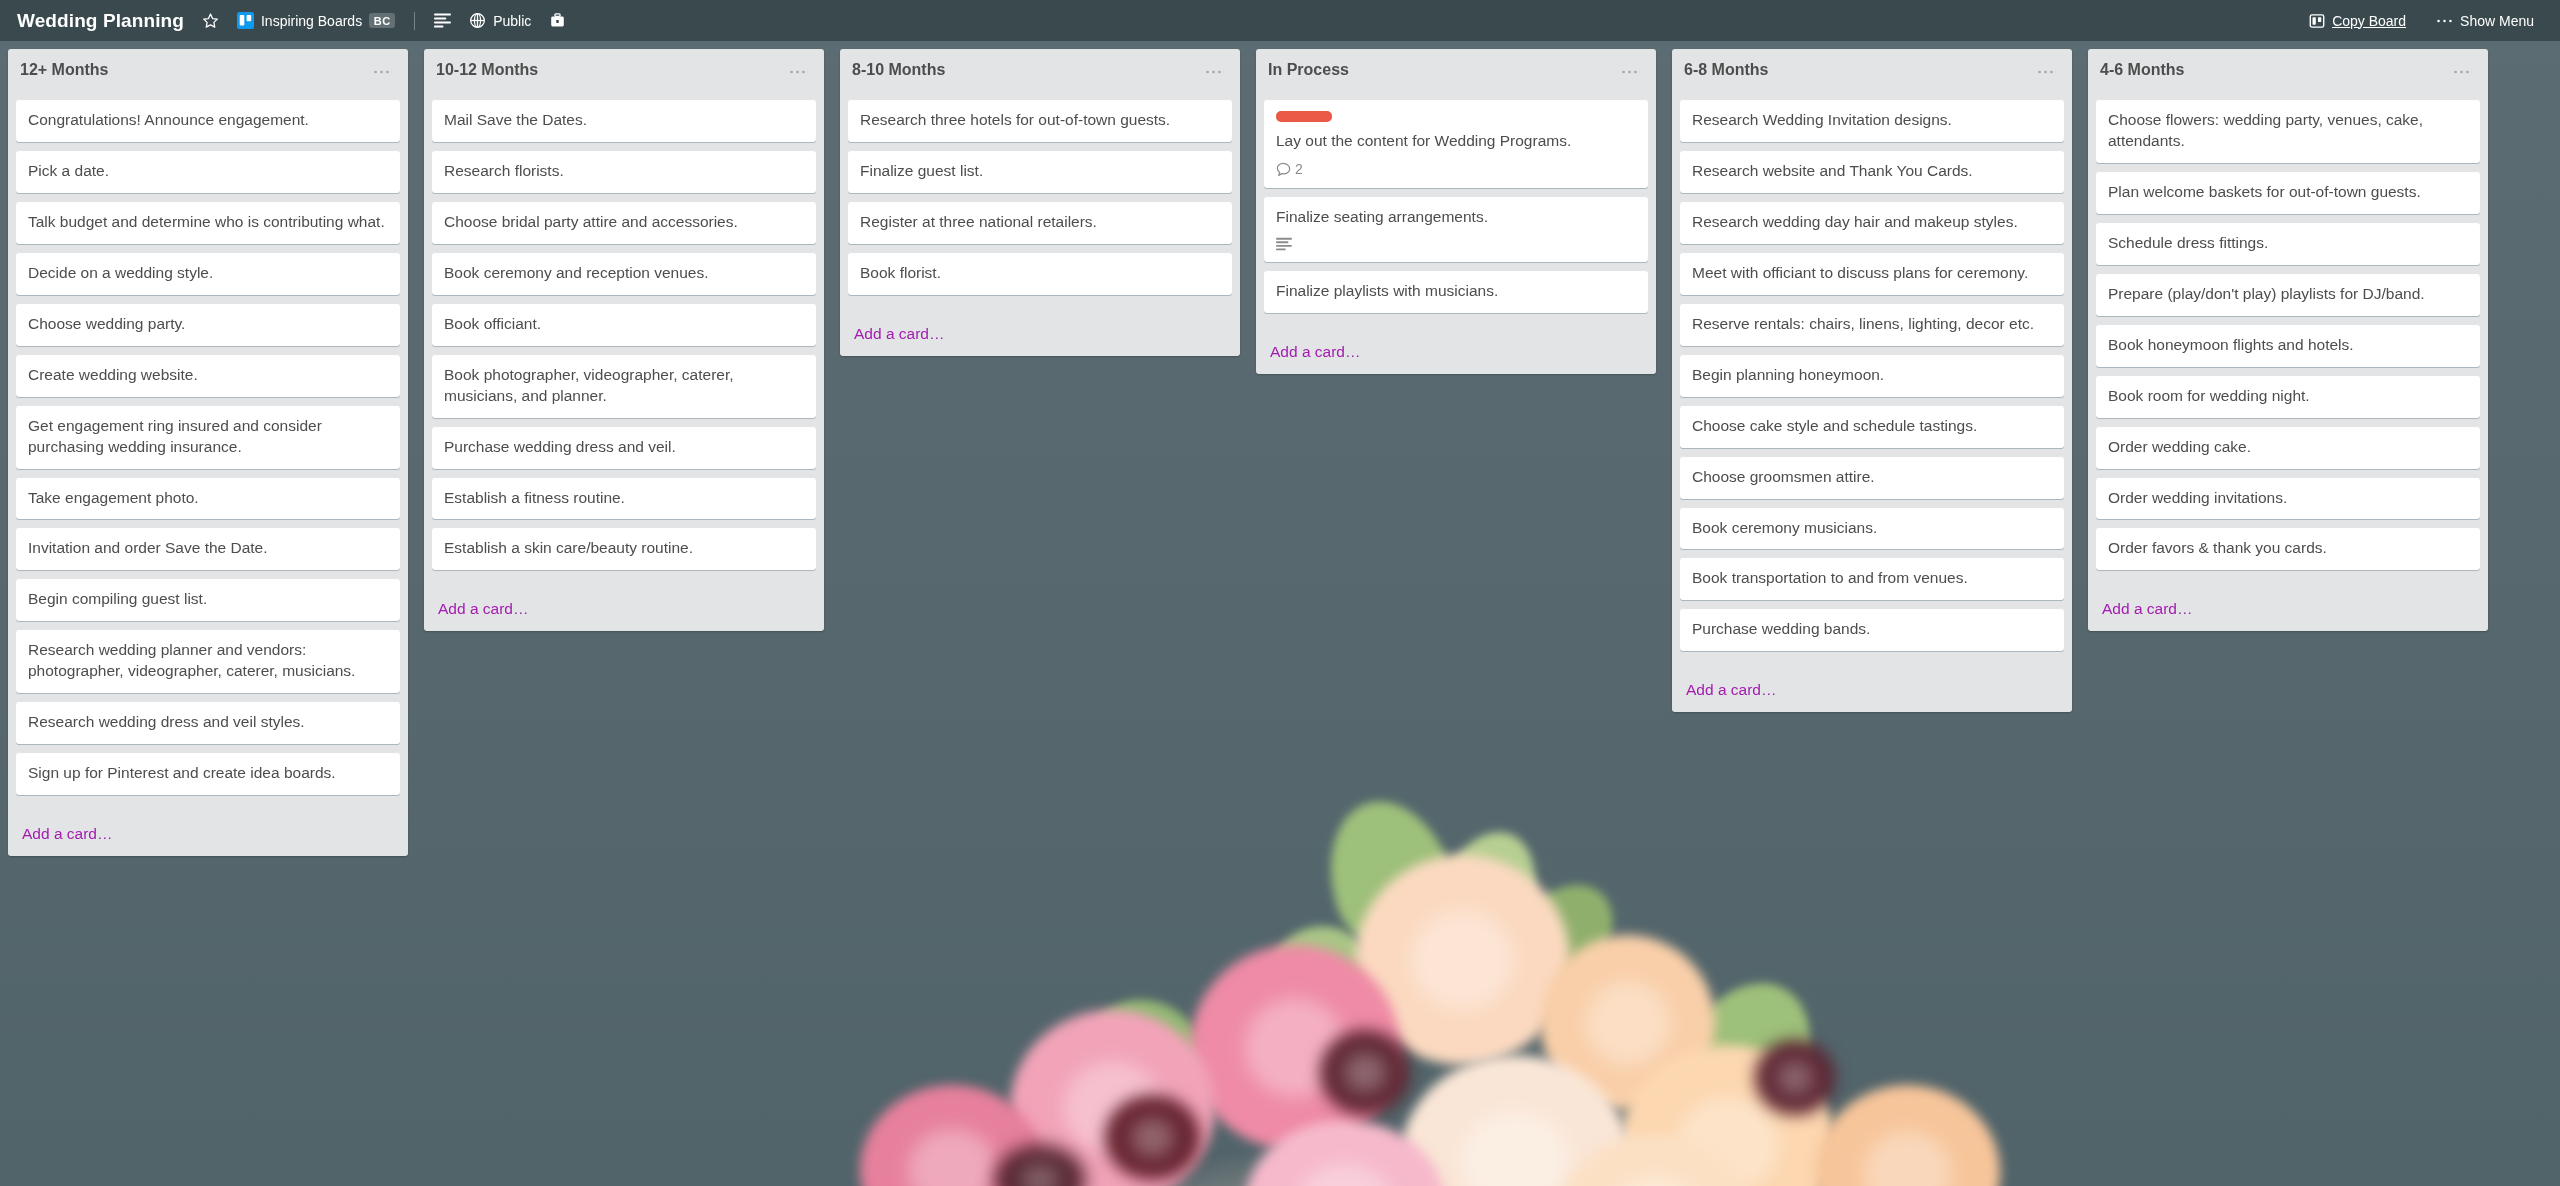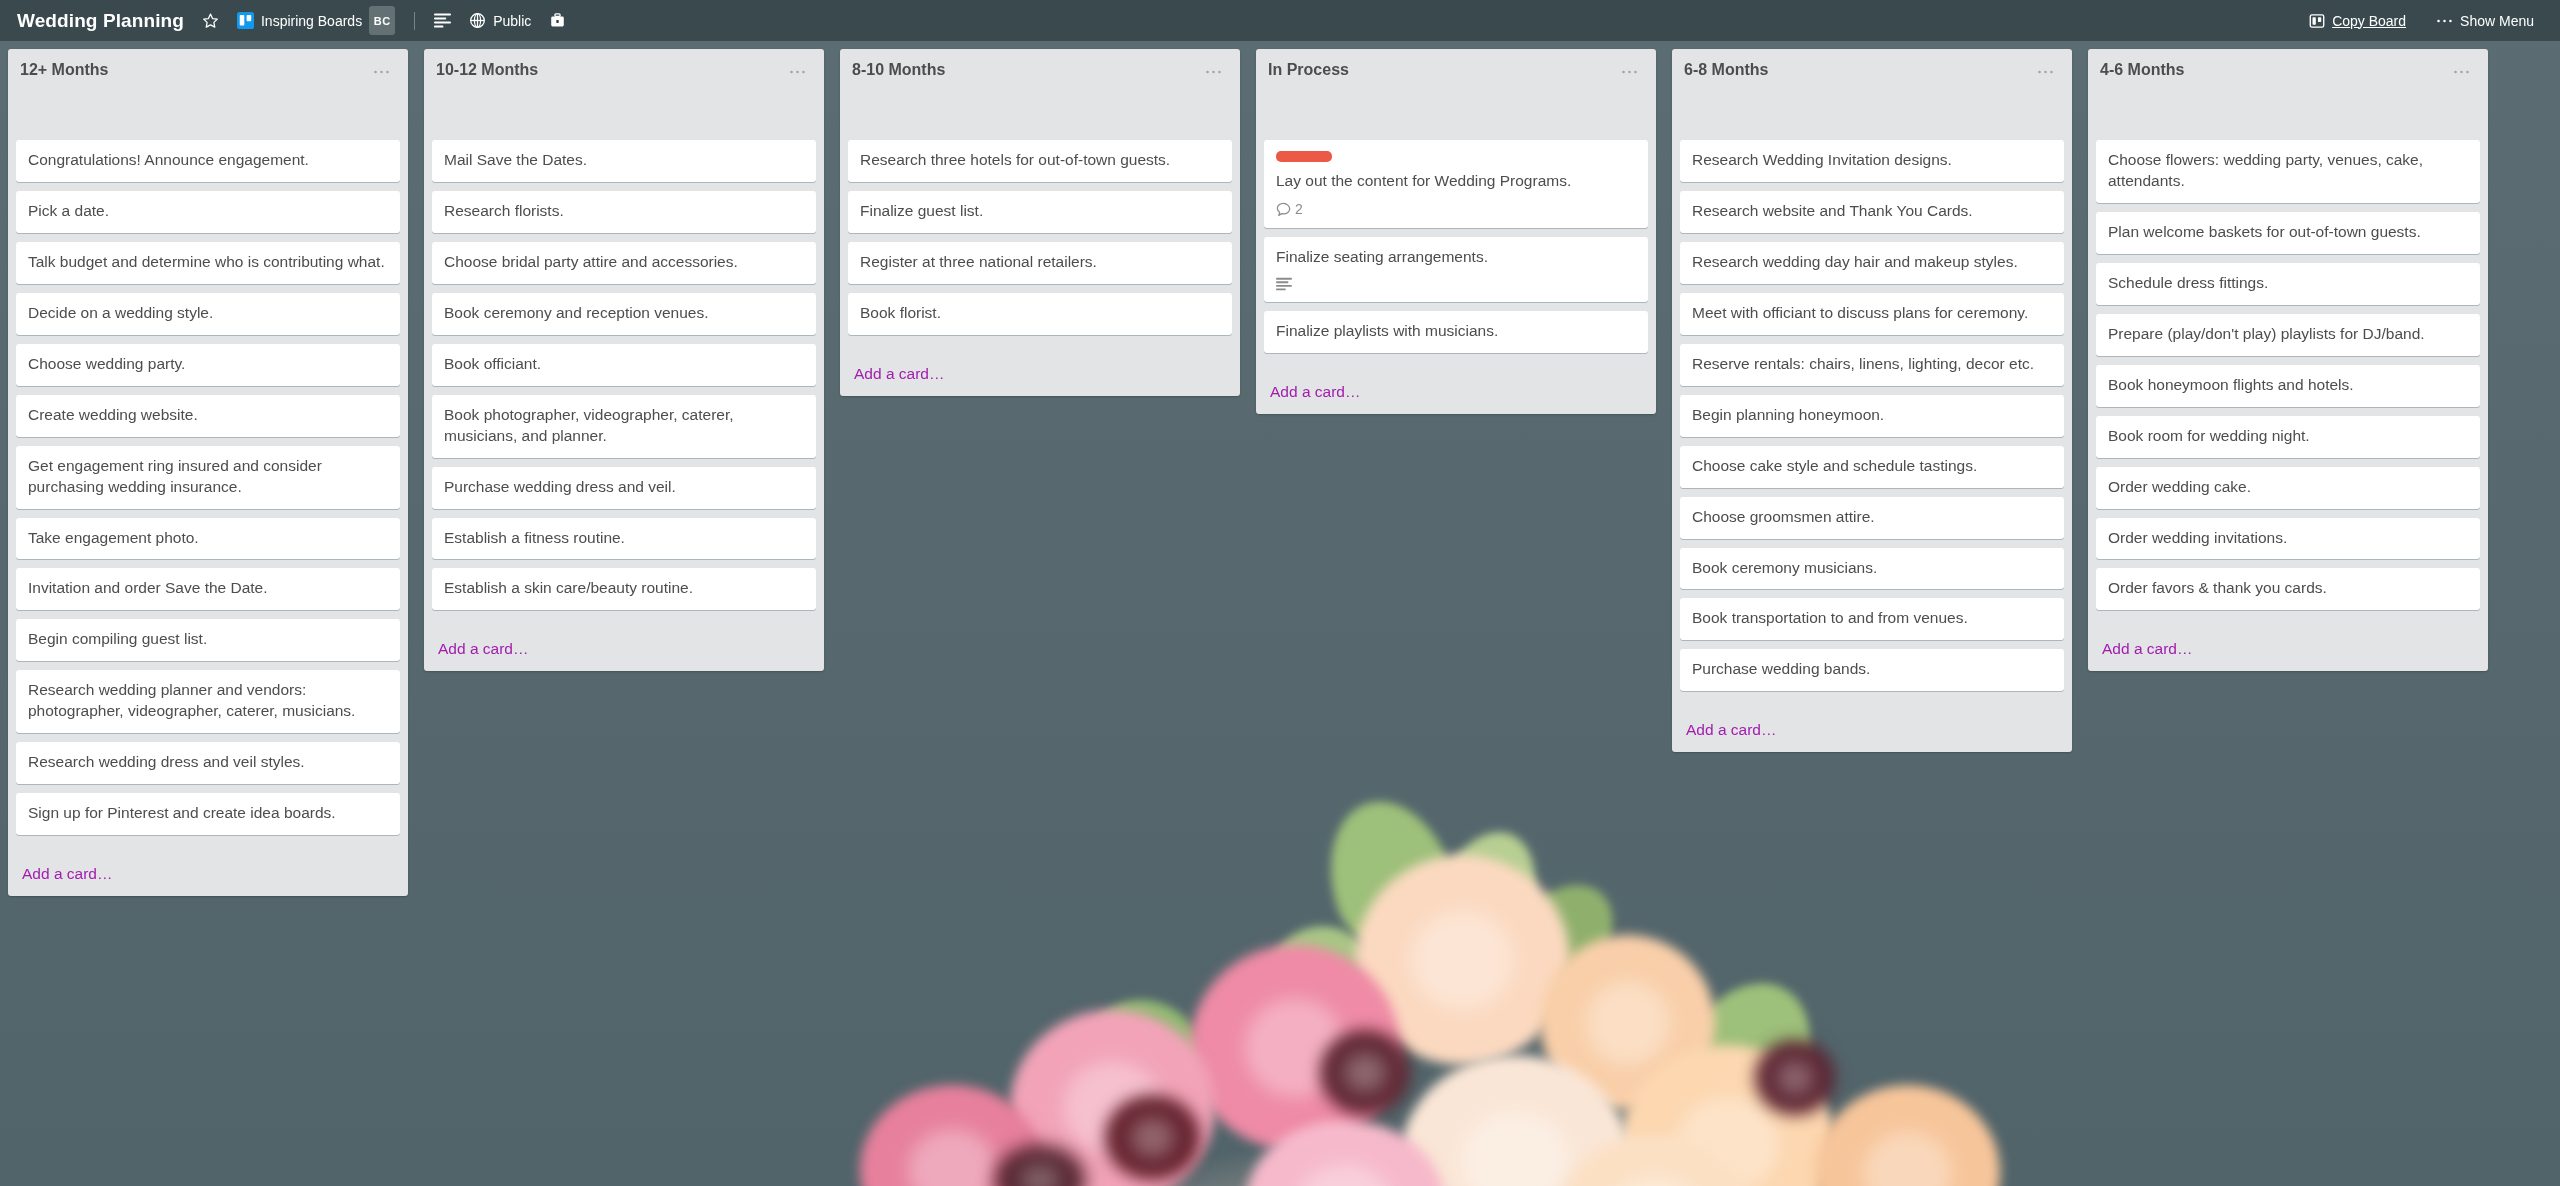--- a/index.html
+++ b/index.html
@@ -96,21 +96,21 @@
     height: 18px;
     background: rgba(255,255,255,.32);
     margin: 0 10px;
   }
 
   .org-avatar {
     display: inline-flex;
     align-items: center;
     justify-content: center;
     min-width: 26px;
-    height: 29px;
+    height: 15px;
     padding: 0 2px;
     border-radius: 3px;
     background: rgba(255,255,255,.22);
     font-size: 11px;
     font-weight: bold;
     letter-spacing: .4px;
     color: #fff;
   }
 
   .icon { display: inline-flex; align-items: center; justify-content: center; }
@@ -162,21 +162,21 @@
   .list-menu {
     color: #a0a4a7;
     font-size: 17px;
     line-height: 10px;
     letter-spacing: 1px;
     padding: 2px 4px;
     border-radius: 3px;
     cursor: pointer;
   }
 
-  .cards { padding: 12px 8px; overflow: hidden; margin-top: 40px; }
+  .cards { padding: 12px 8px; overflow: hidden; }
 
   .card {
     background: #fff;
     border-radius: 3px;
     box-shadow: 0 1px 0 rgba(9,45,66,.25);
     margin-bottom: 9px;
     padding: 10px 12px 11px 12px;
     cursor: pointer;
   }
 

